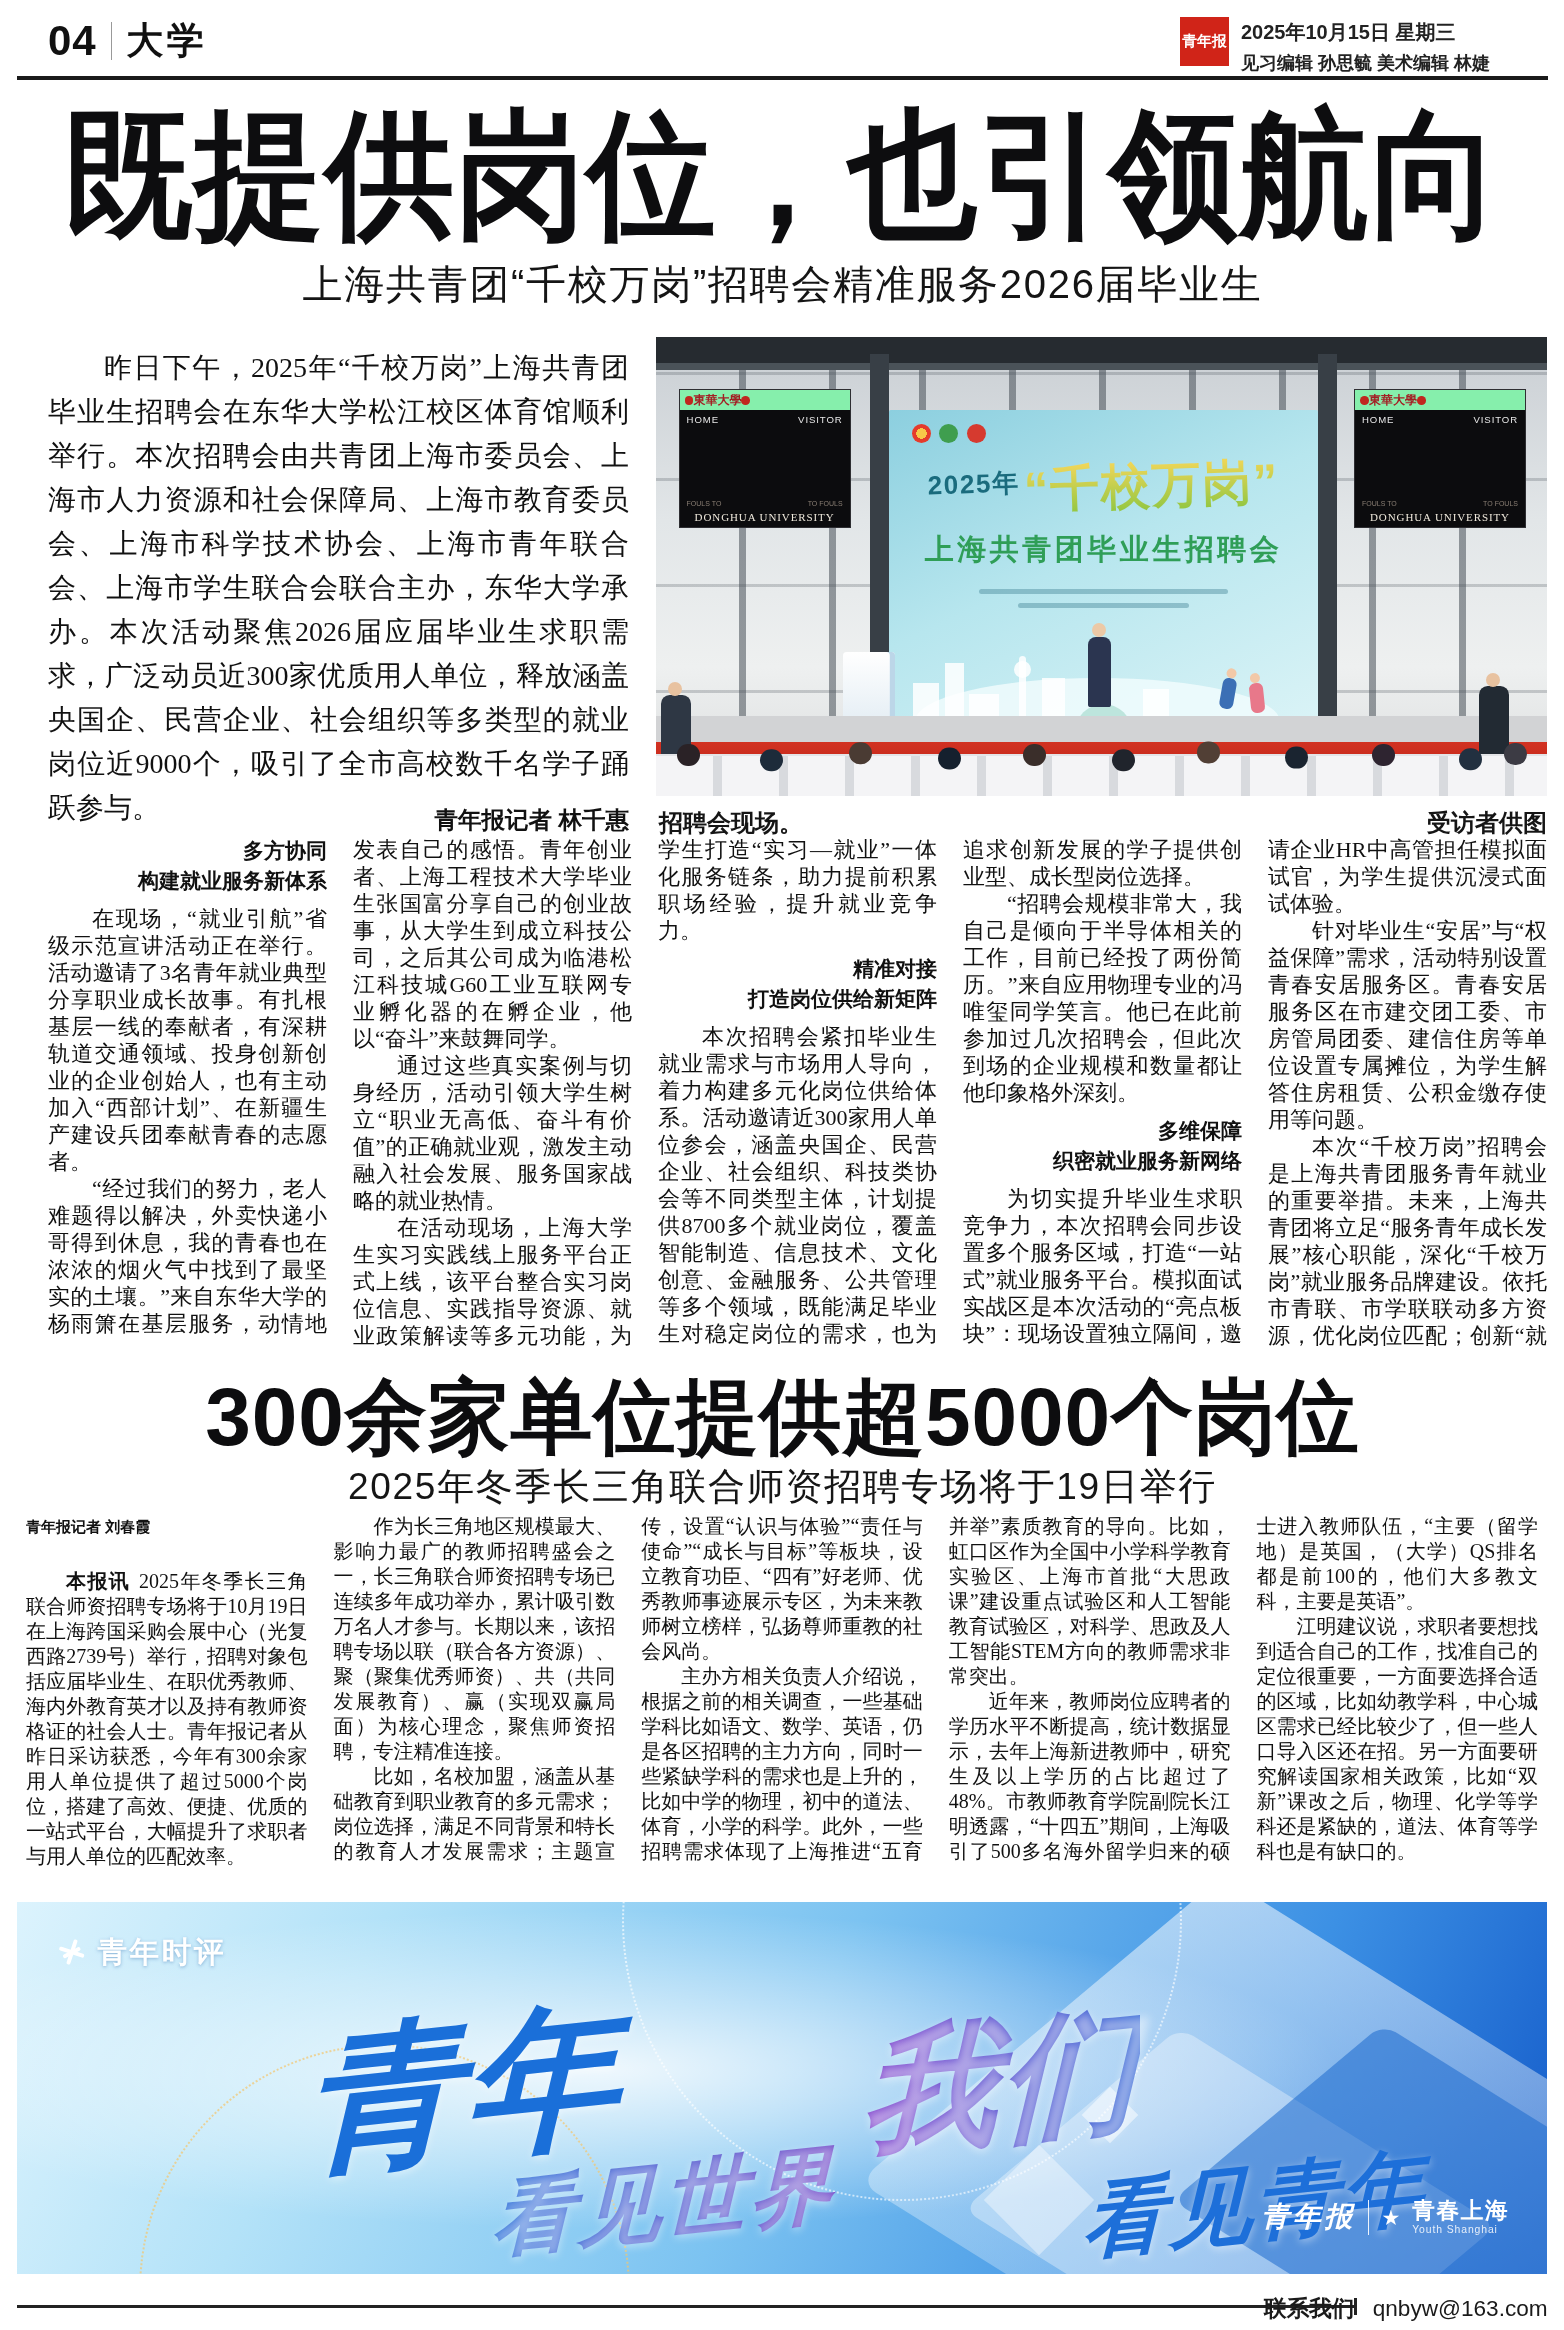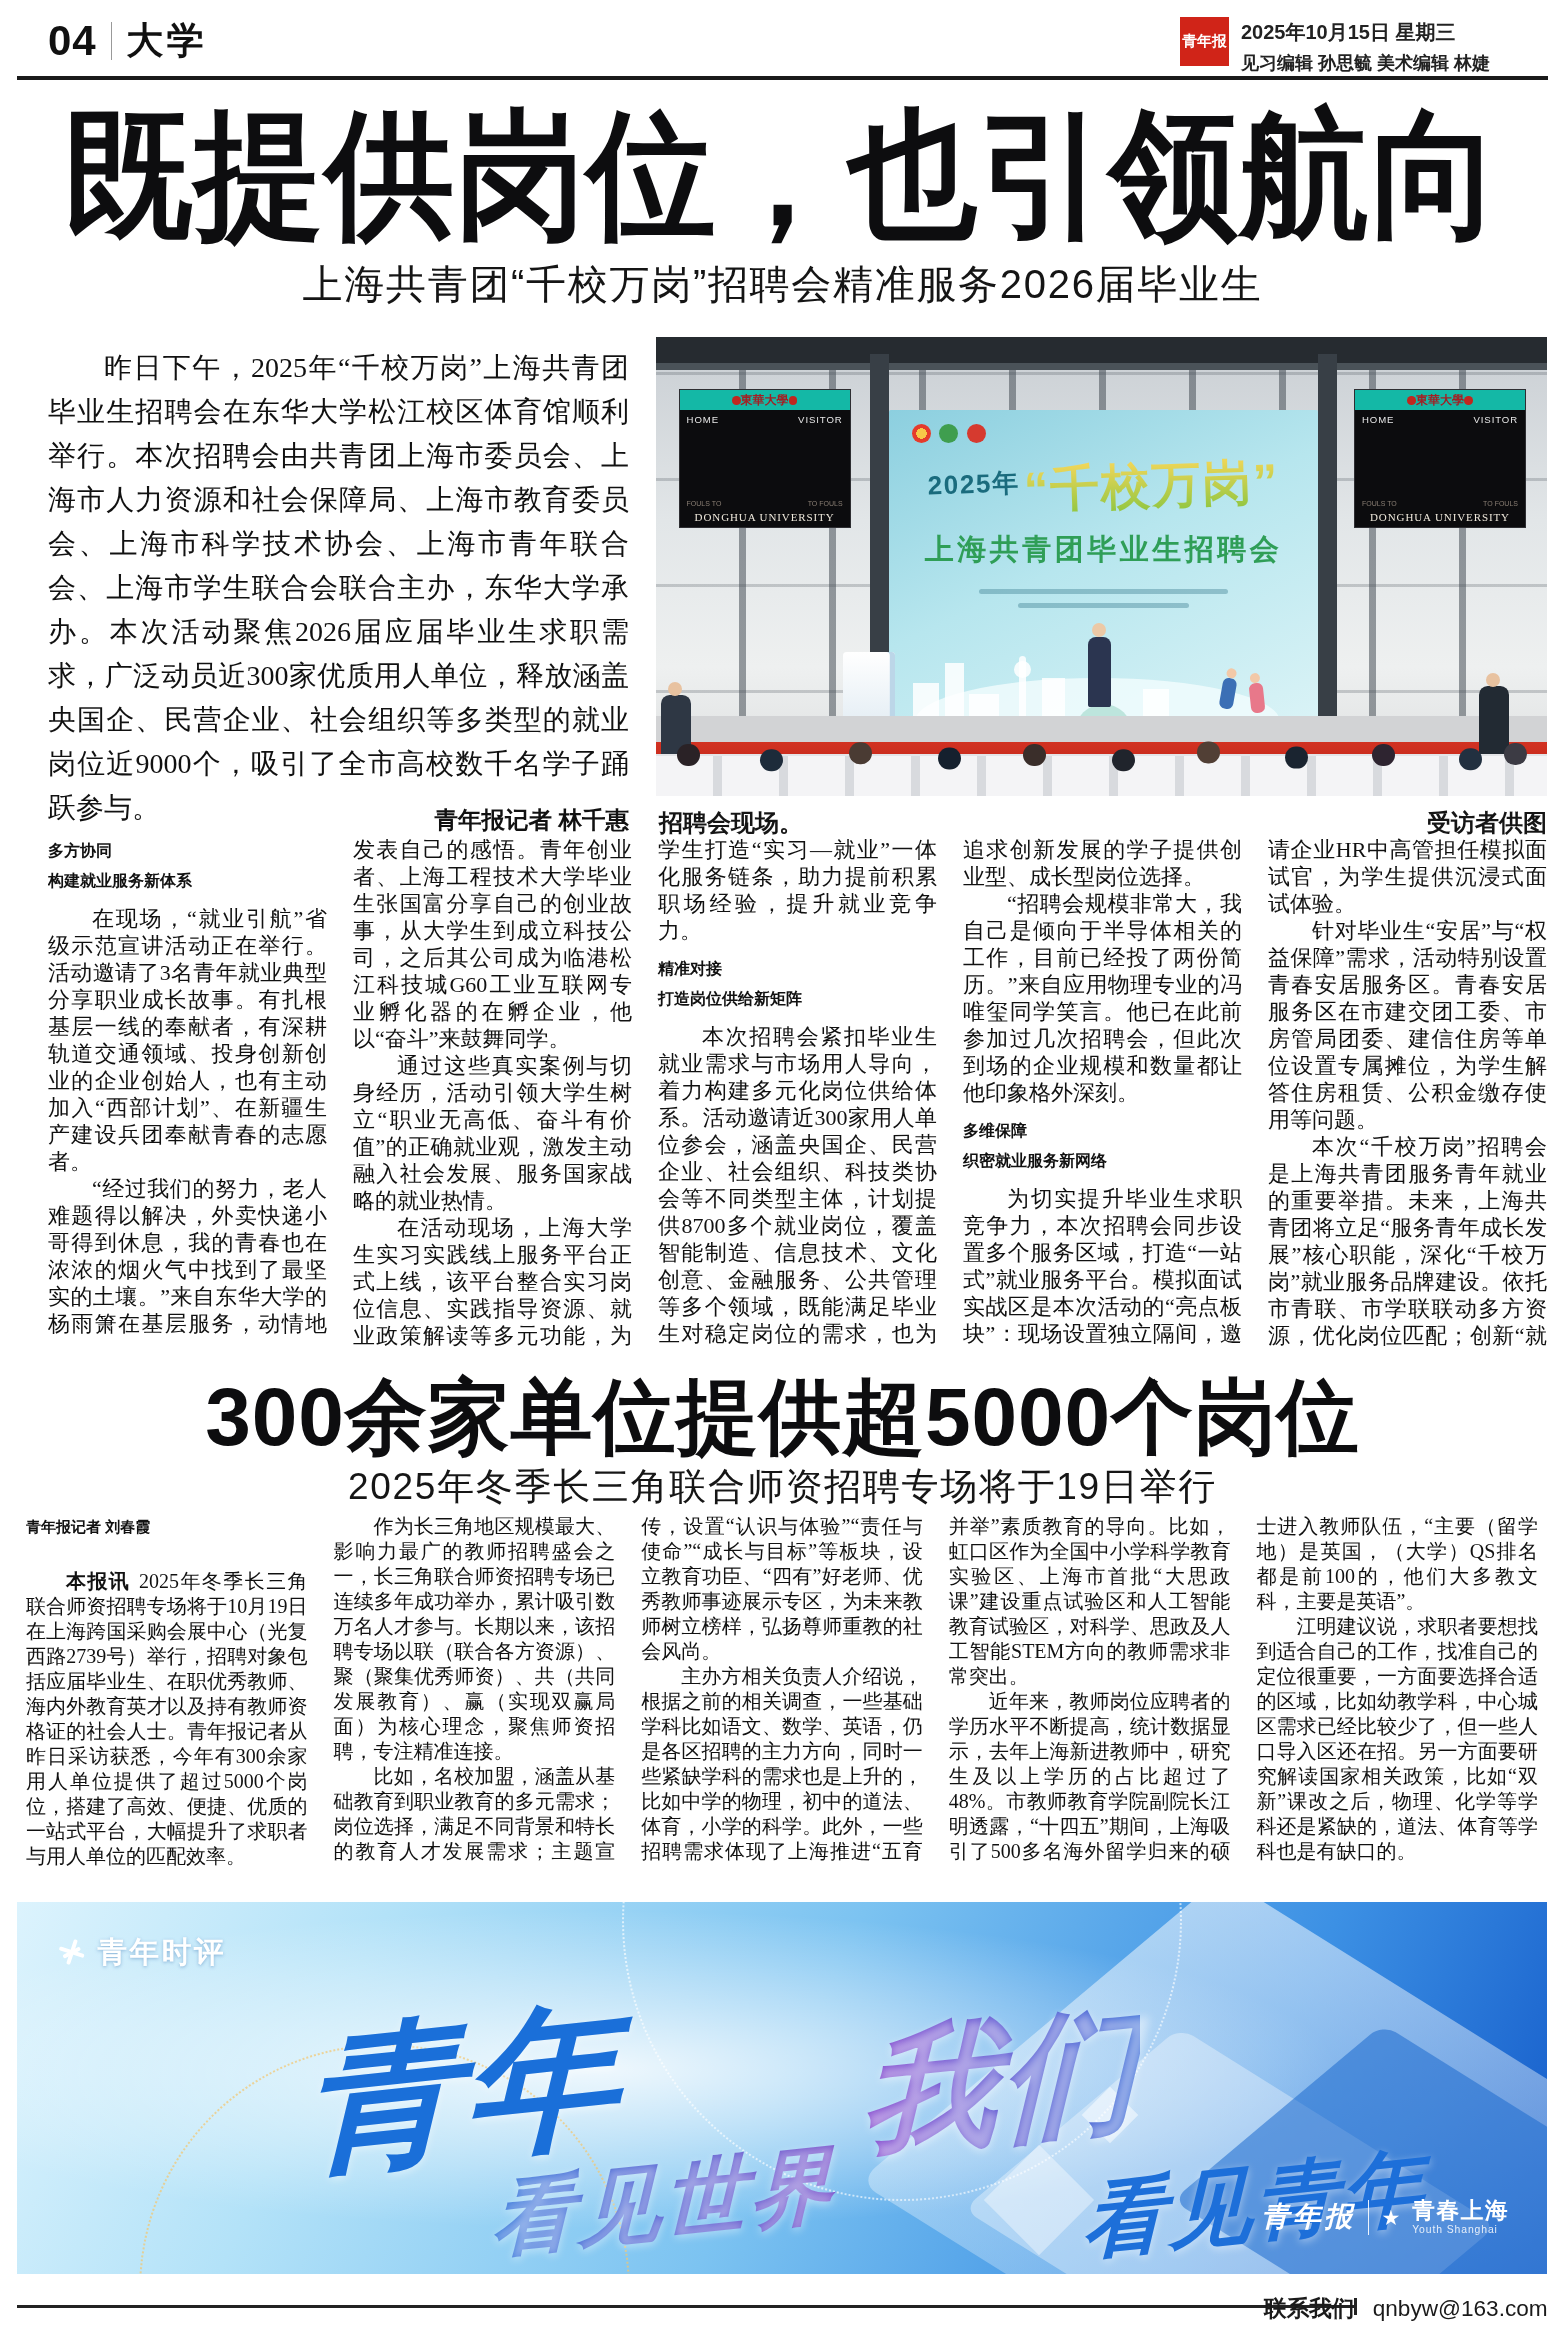--- a/index.html
+++ b/index.html
@@ -36,22 +36,22 @@
   .ph-glass{position:absolute;inset:0;
     background:linear-gradient(#c9ced3 0%,#e2e6e8 40%,#eef0f0 72%,#d9dbdc 100%);}
   .ph-mullions{position:absolute;inset:0;
     background:repeating-linear-gradient(90deg,rgba(70,78,86,0) 0 83px,rgba(70,78,86,.55) 83px 90px),
                repeating-linear-gradient(0deg,rgba(70,78,86,0) 0 103px,rgba(70,78,86,.25) 103px 106px);}
   .ph-truss{position:absolute;left:0;top:0;width:100%;height:26px;background:#262b30;}
   .ph-truss2{position:absolute;left:0;top:26px;width:100%;height:7px;background:#4a5258;}
   .ph-pillar{position:absolute;top:17.4px;height:382px;width:19px;background:#383f46;}
   .board{position:absolute;top:52px;width:170px;height:137px;background:#0c0c0e;border:1.7px solid #2e2e32;
          display:flex;flex-direction:column;}
-  .b-head{background:#14b8a6;color:#a31f24;font-size:12px;font-weight:bold;display:flex;
-          align-items:center;justify-content:center;padding:1.7px 5.2px;}
+  .b-head{background:#86efac;color:#a31f24;font-size:12px;font-weight:bold;display:flex;
+          align-items:center;justify-content:flex-start;padding:1.7px 5.2px;}
   .b-seal{width:8.7px;height:8.7px;border-radius:50%;background:#c0271f;}
   .b-row{display:flex;justify-content:space-between;color:#e8e8e8;font-size:9.6px;
          letter-spacing:0.9px;padding:3.5px 7px;}
   .b-mid{flex:1;display:flex;justify-content:space-between;align-items:flex-end;color:#8a7f74;
          font-size:7px;padding:0 7px 3.5px;}
   .b-foot{color:#efe9dc;font-family:"Liberation Serif",serif;font-size:11px;text-align:center;
           letter-spacing:0.9px;padding-bottom:4.3px;}
   .screen{position:absolute;left:233px;top:73px;width:429px;height:329px;overflow:hidden;border-radius:1.7px;
           background:linear-gradient(155deg,#8ccfdf 0%,#b7e6ee 45%,#dcf4f7 100%);}
   .sc-logos{position:absolute;left:22.6px;top:14px;display:flex;gap:8.7px;}
@@ -95,22 +95,22 @@
                       background:#e8c2a0;}
   .caption-row{position:absolute;left:659px;top:807px;width:888px;display:flex;
                justify-content:space-between;font-size:24px;font-weight:bold;color:#151515;}
 
   
   .art1-body{position:absolute;left:48px;top:836px;width:1499px;height:522px;
              column-count:5;column-gap:26px;column-fill:balance;overflow:hidden;
              font-family:"Liberation Serif","DejaVu Serif",serif;font-size:22px;line-height:27px;
              text-align:justify;}
   .art1-body p{margin:0;text-indent:2em;}
-  .subhead{text-align:left;font-family:"Liberation Sans",sans-serif;font-weight:bold;
-           font-size:16px;line-height:30px;margin:10.4px 0 8.7px;break-inside:avoid;text-indent:0;}
+  .subhead{text-align:right;font-family:"Liberation Sans",sans-serif;font-weight:bold;
+           font-size:21px;line-height:30px;margin:10.4px 0 8.7px;break-inside:avoid;text-indent:0;}
   .subhead.first{margin-top:0;}
 
   
   .headline2{position:absolute;left:0;top:1363px;width:100%;text-align:center;font-size:82px;
              font-weight:900;color:#0d0d0f;letter-spacing:0.9px;}
   .subheadline2{position:absolute;left:0;top:1462px;width:100%;text-align:center;font-size:37px;
                 font-weight:400;color:#161616;letter-spacing:1.7px;}
   .art2-body{position:absolute;left:26px;top:1514px;width:1512px;height:375px;
              column-count:5;column-gap:26px;column-fill:balance;overflow:hidden;
              font-family:"Liberation Serif","DejaVu Serif",serif;font-size:20px;line-height:25px;

